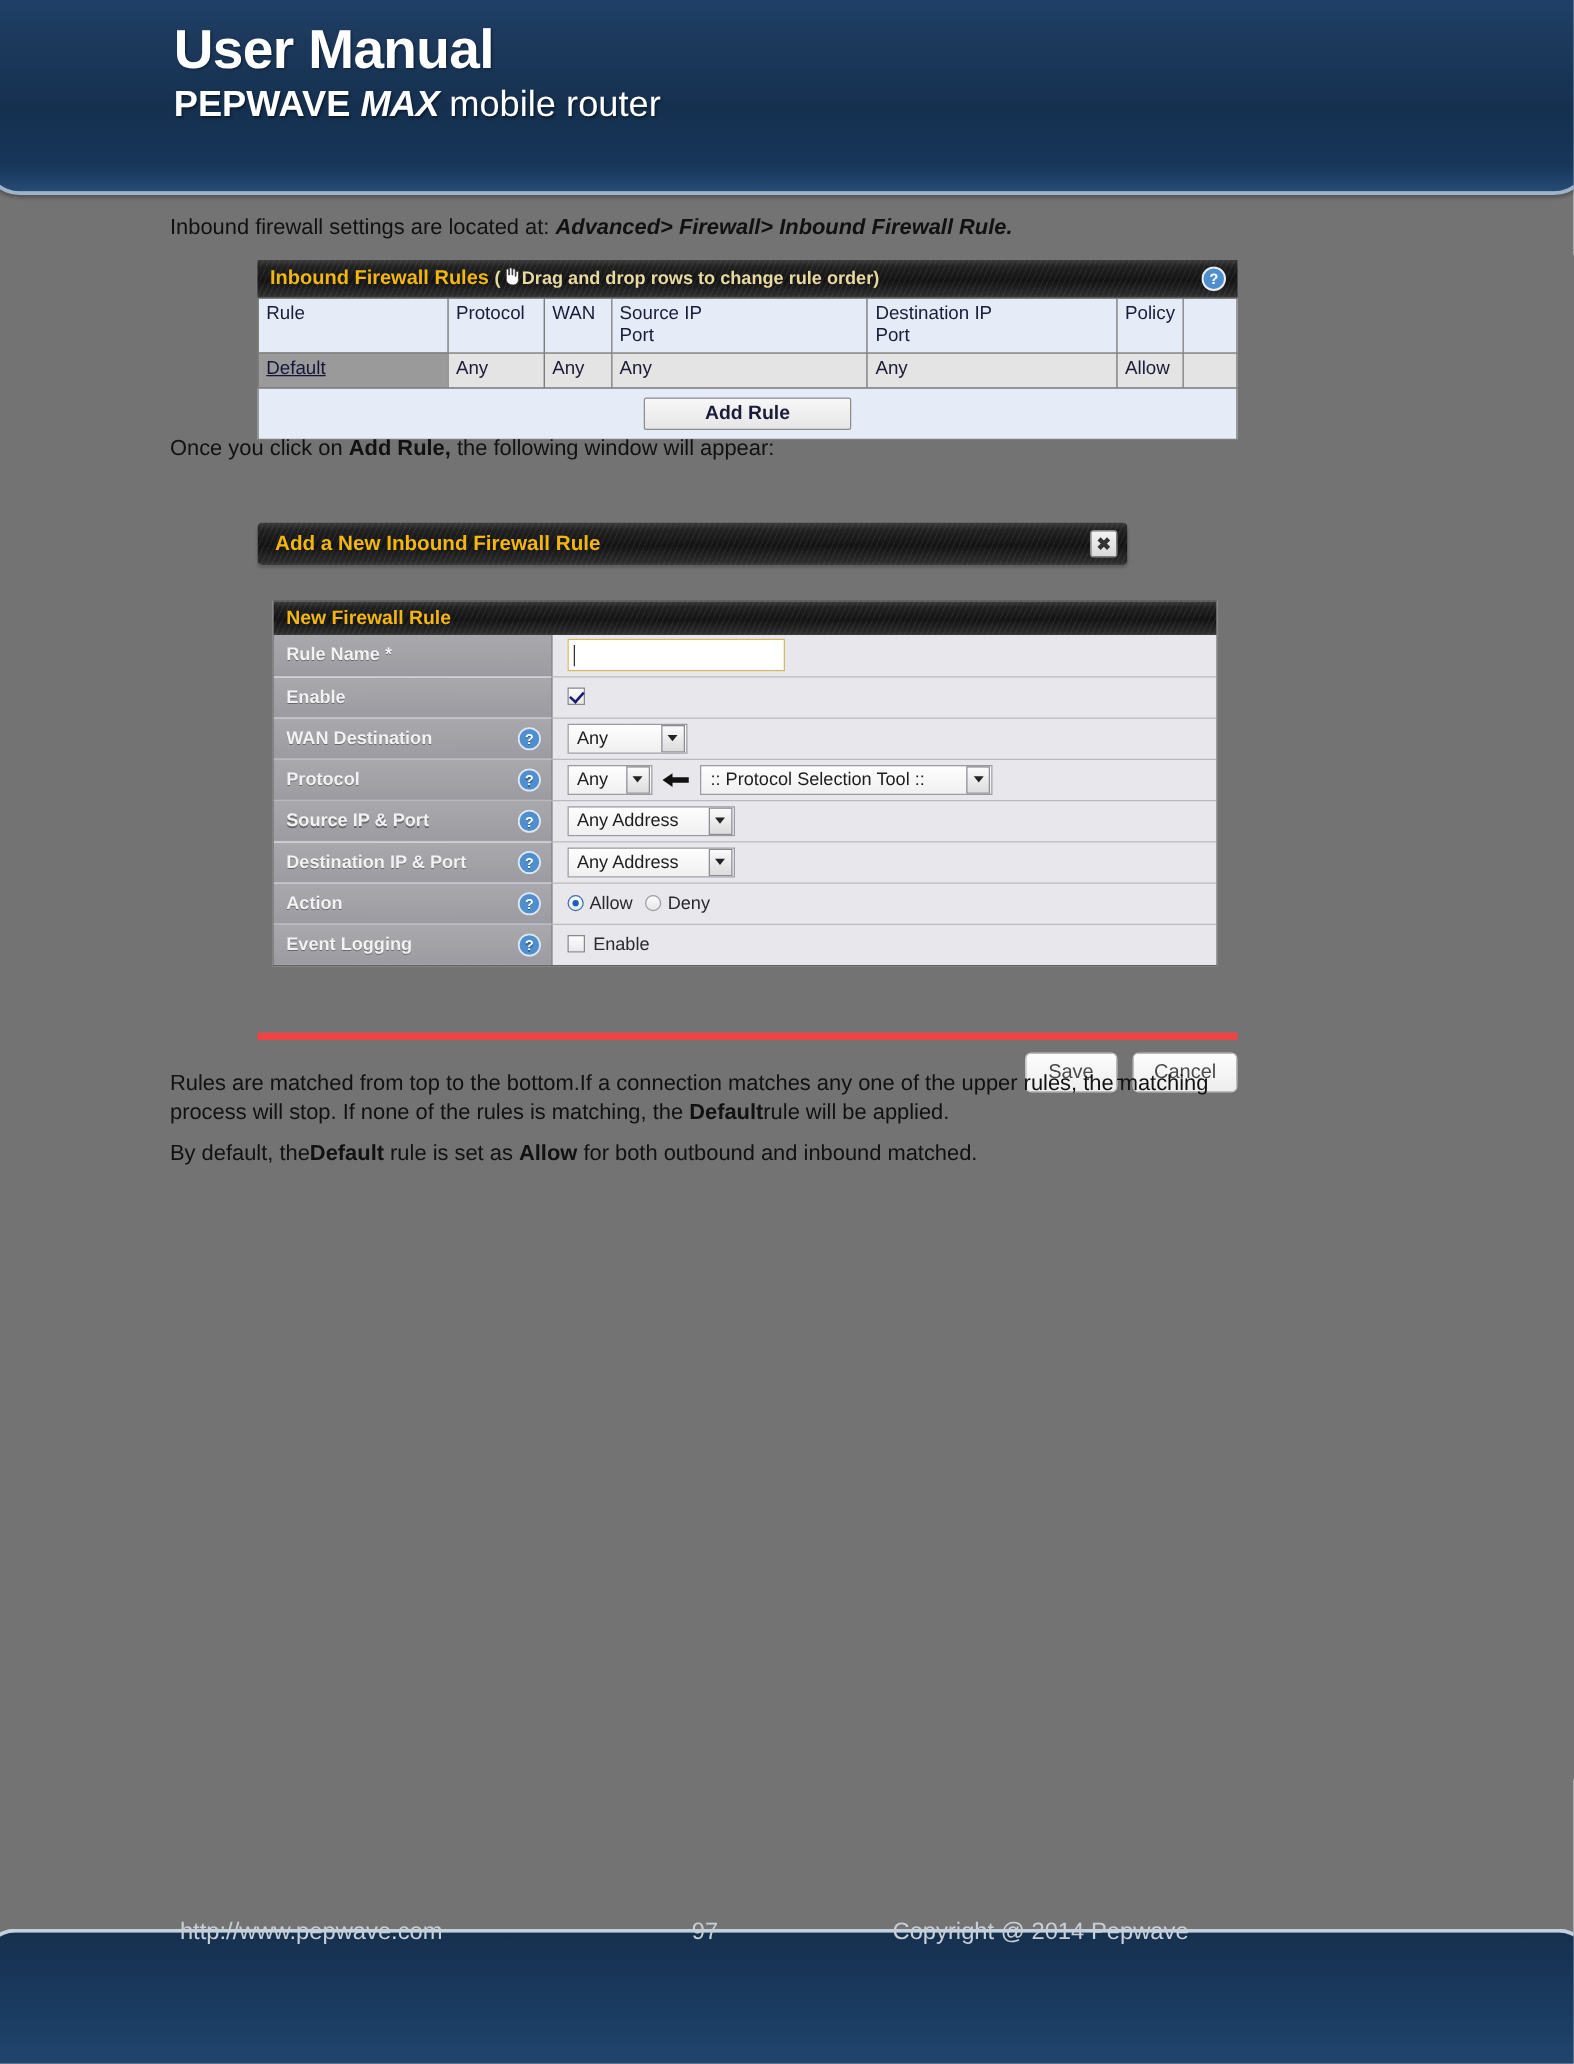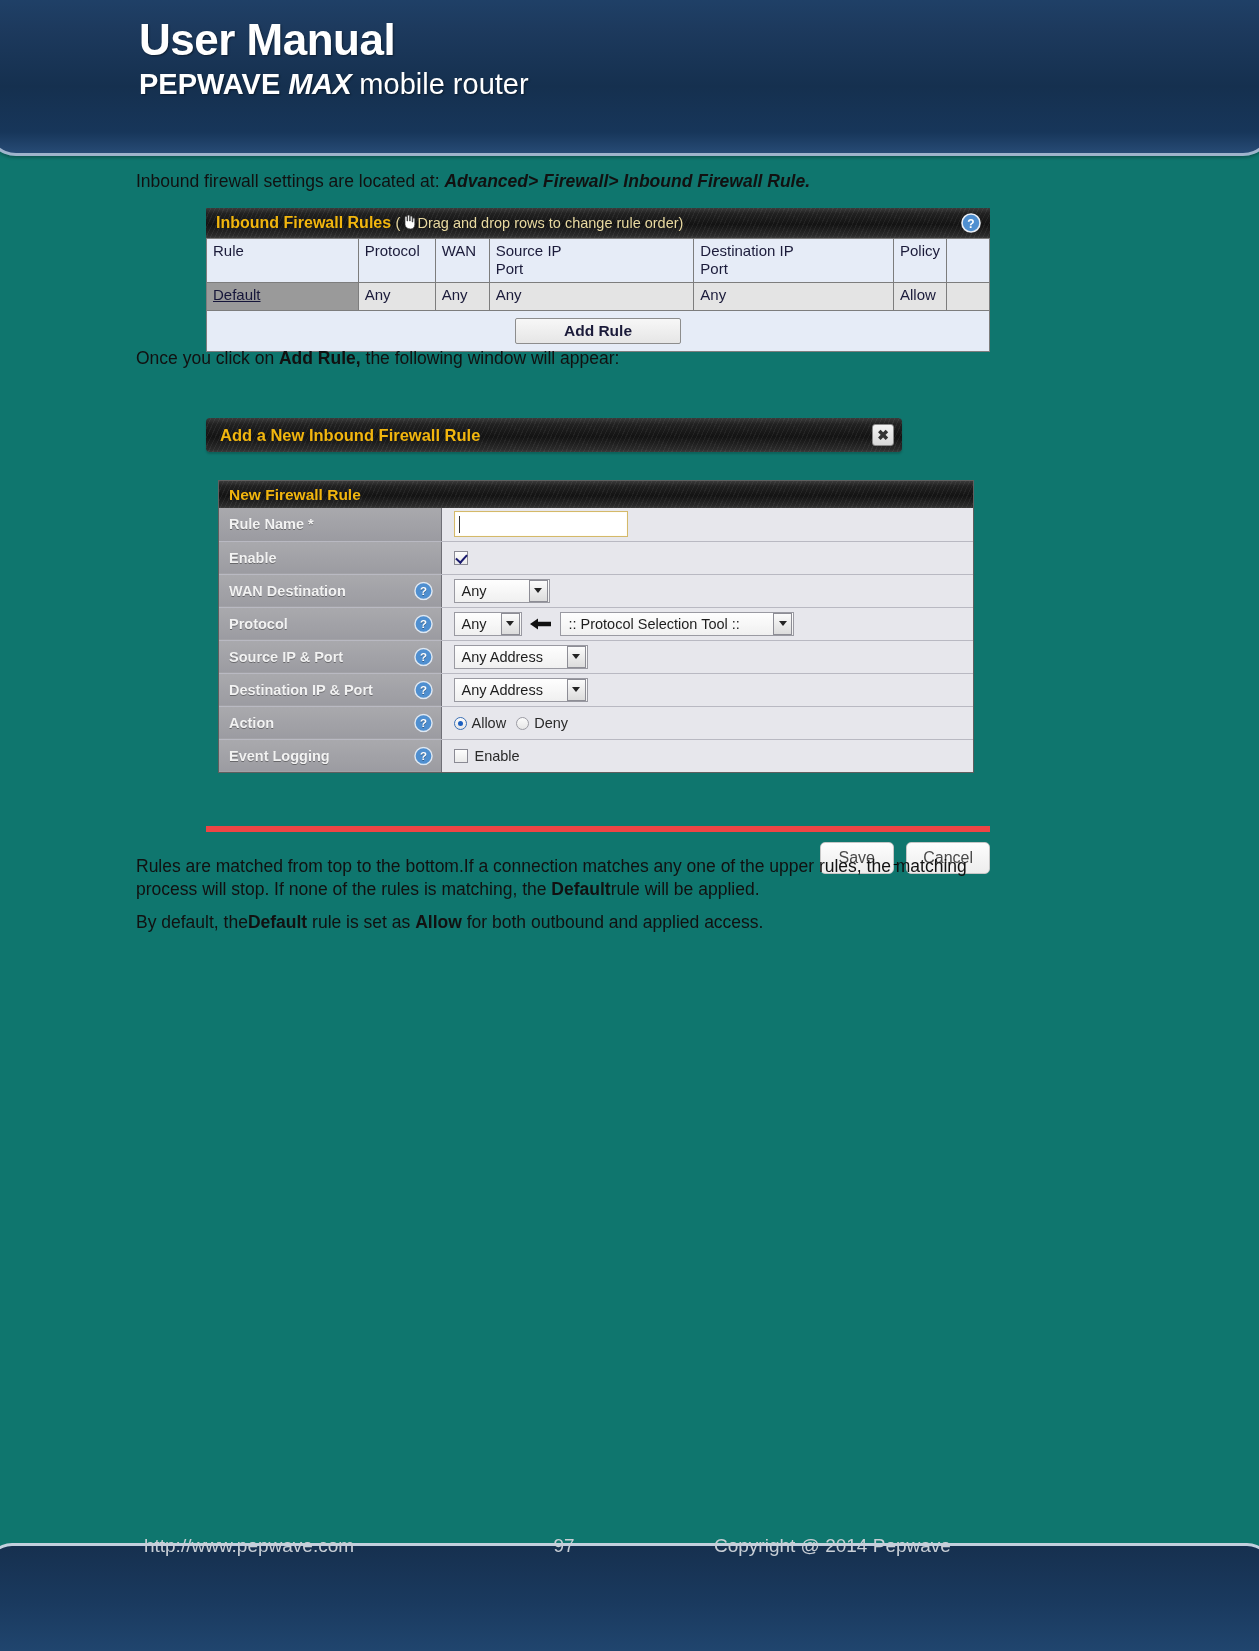--- a/index.html
+++ b/index.html
@@ -6,21 +6,21 @@
   html, body {
     margin: 0; padding: 0;
     width: 1259px; height: 1651px;
     background: #ffffff;
     font-family: "Liberation Sans", sans-serif;
   }
   .page {
     position: relative;
     width: 1259px; height: 1651px;
     overflow: hidden;
-    background: #0f766e;
+    background: #737373;
   }
 
   
   .header-band {
     position: absolute;
     left: -14px; top: -22px;
     width: 1287px; height: 178px;
     background: linear-gradient(to bottom, #21456e 0%, #1d3a5e 28%, #15304f 62%, #17365a 88%, #274b75 100%);
     border-radius: 0 0 30px 30px;
     border-bottom: 3px solid #9fb4cc;
@@ -80,21 +80,21 @@
     width: 784px;
   }
   #fw-rules-box .ui-barhead {
     height: 30px;
     line-height: 30px;
     padding-left: 10px;
     white-space: nowrap;
   }
   #fw-rules-box .ui-barhead .hint {
     color: #e8d9a0;
-    font-weight: normal;
+    font-weight: bold;
     font-size: 14.5px;
   }
   .hand-icon {
     display: inline-block;
     vertical-align: -2px;
     margin: 0 1px 0 2px;
     width: 14px; height: 16px;
   }
   .help-round {
     position: absolute;
@@ -499,21 +499,21 @@
         </table>
     </div>
 
     <div class="dlg-footer">
       <span class="btn">Save</span>
       <span class="btn">Cancel</span>
     </div>
 
     <div class="para" style="top:855px;"><span>Rules are matched from top to the bottom.If a connection matches any one of the upper rules, the matching process will stop. If none of the rules is matching, the </span><b>Default</b><span>rule will be applied.</span></div>
 
-    <div class="para" style="top:911px;"><span>By default, the</span><b>Default</b><span> rule is set as </span><b>Allow</b><span> for both outbound and applied access.</span></div>
+    <div class="para" style="top:911px;"><span>By default, the</span><b>Default</b><span> rule is set as </span><b>Allow</b><span> for both outbound and inbound matched.</span></div>
 
   </div>
 
   <div class="footer-band"></div>
   <div class="footer-row" style="top:1535px;">
     <div class="f-left">http://www.pepwave.com</div>
     <div class="f-mid">97</div>
     <div class="f-right">Copyright @ 2014 Pepwave</div>
   </div>
 

